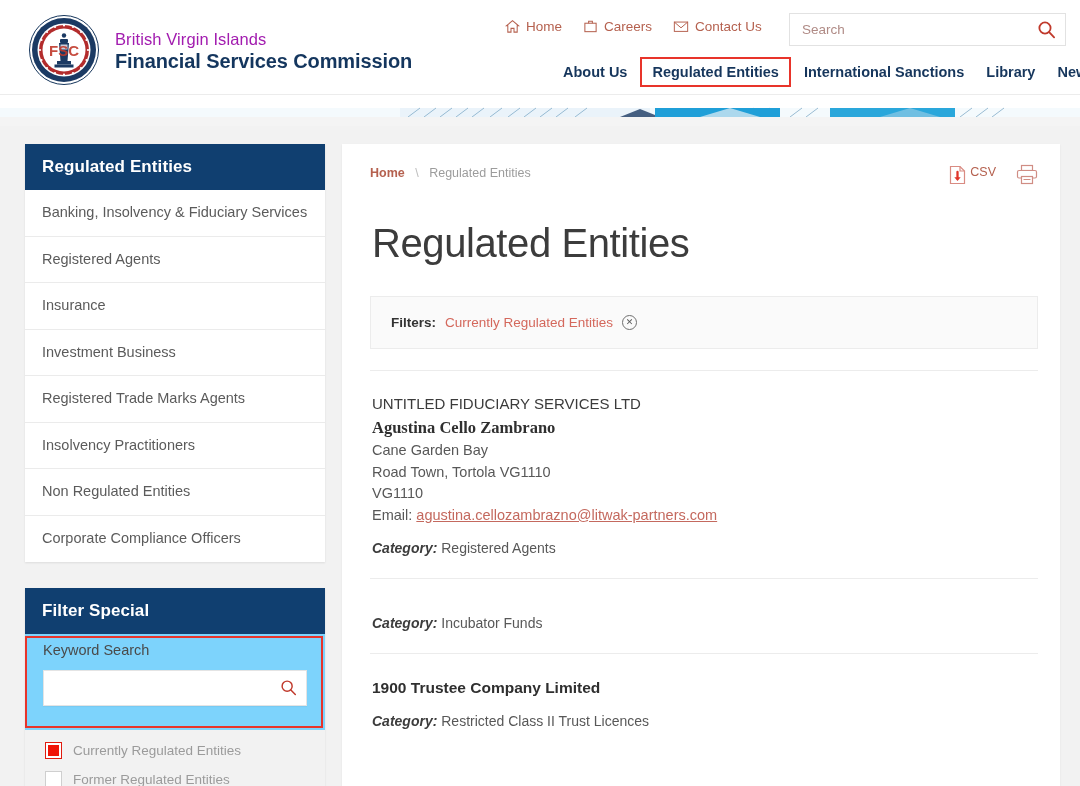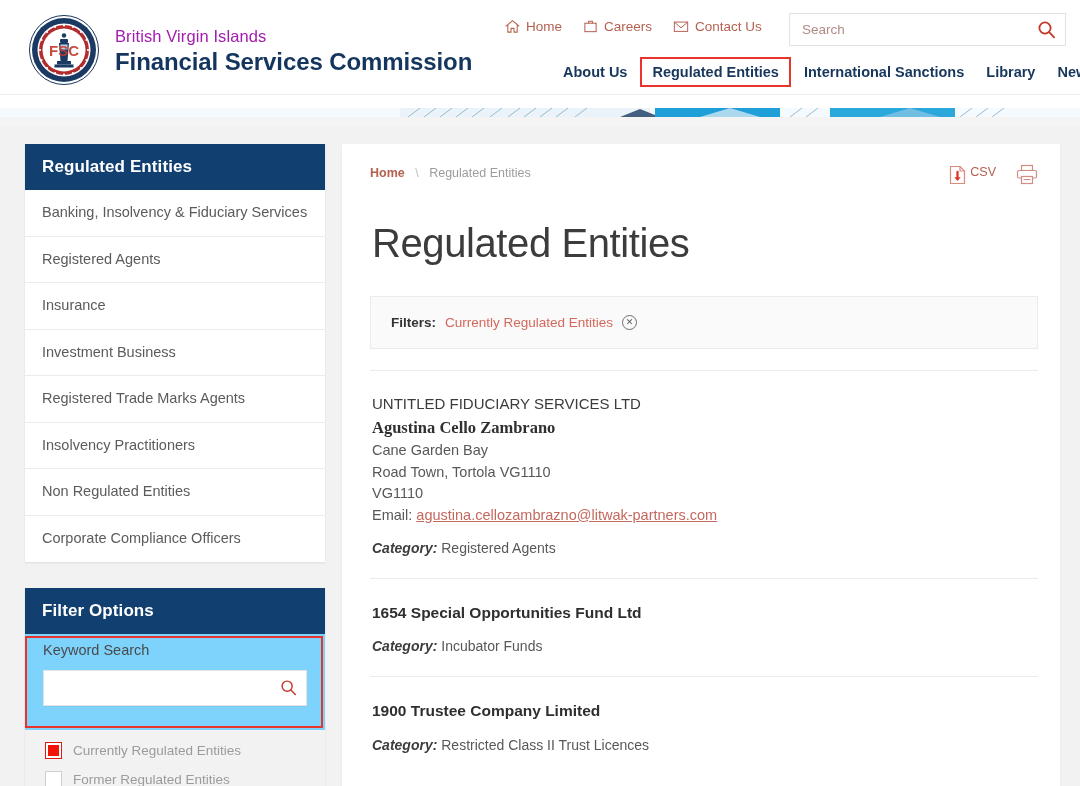--- a/index.html
+++ b/index.html
@@ -17,21 +17,21 @@
     position: relative; height: 95px; background: #ffffff;
     border-bottom: 1px solid #ececec;
   }
   .brand { position: absolute; left: 27px; top: 13px; display: flex; align-items: center; gap: 14px; }
   .seal { width: 74px; height: 74px; position: relative; flex: none; }
   .brand-text { padding-top: 3px; }
   .brand-line1 {
     font-size: 16.5px; color: #a21caf; letter-spacing: .1px; line-height: 1.25;
   }
   .brand-line2 {
-    font-size: 24px; color: #14365e; font-weight: bold; letter-spacing: -.1px; line-height: 1.25;
+    font-size: 20px; color: #14365e; font-weight: bold; letter-spacing: -.1px; line-height: 1.25;
   }
 
   .util-nav {
     position: absolute; left: 505px; top: 19px;
     display: flex; align-items: center; gap: 21px;
     font-size: 13.5px; color: #b5614f;
   }
   .util-link { display: flex; align-items: center; gap: 6px; color: #b5614f; cursor: pointer; white-space: nowrap; }
   .util-link svg { display: block; }
 
@@ -302,21 +302,21 @@
           <div class="side-item">Insurance</div>
           <div class="side-item">Investment Business</div>
           <div class="side-item">Registered Trade Marks Agents</div>
           <div class="side-item">Insolvency Practitioners</div>
           <div class="side-item">Non Regulated Entities</div>
           <div class="side-item">Corporate Compliance Officers</div>
         </div>
       </div>
 
       <div class="panel filter-panel">
-        <div class="panel-head">Filter Options</div>
+        <div class="panel-head">Filter Special</div>
 
         <div class="kw-wrap">
           <div class="kw-highlight"></div>
           <div class="kw-label">Keyword Search</div>
           <div class="kw-field">
             <input type="text" value="" placeholder="" style="">
             <button class="kw-btn">
               <svg width="17" height="17" viewBox="0 0 20 20">
                 <circle cx="8.4" cy="8.4" r="5.9" fill="none" stroke="#c0392b" stroke-width="1.7"></circle>
                 <line x1="12.8" y1="12.8" x2="18" y2="18.2" stroke="#c0392b" stroke-width="1.7" stroke-linecap="round"></line>
@@ -387,21 +387,20 @@
           <span>Email:</span>
           <a href="#">agustina.cellozambrazno@litwak-partners.com</a>
         </div>
         <div class="ent-cat">
           <i>Category:</i>
           <span>Registered Agents</span>
         </div>
       </div>
 
       <div class="entity">
-        <div class="ent-name">1654 Special Opportunities Fund Ltd</div>
         <div class="ent-cat">
           <i>Category:</i>
           <span>Incubator Funds</span>
         </div>
       </div>
 
       <div class="entity">
         <div class="ent-name">1900 Trustee Company Limited</div>
         <div class="ent-cat">
           <i>Category:</i>

